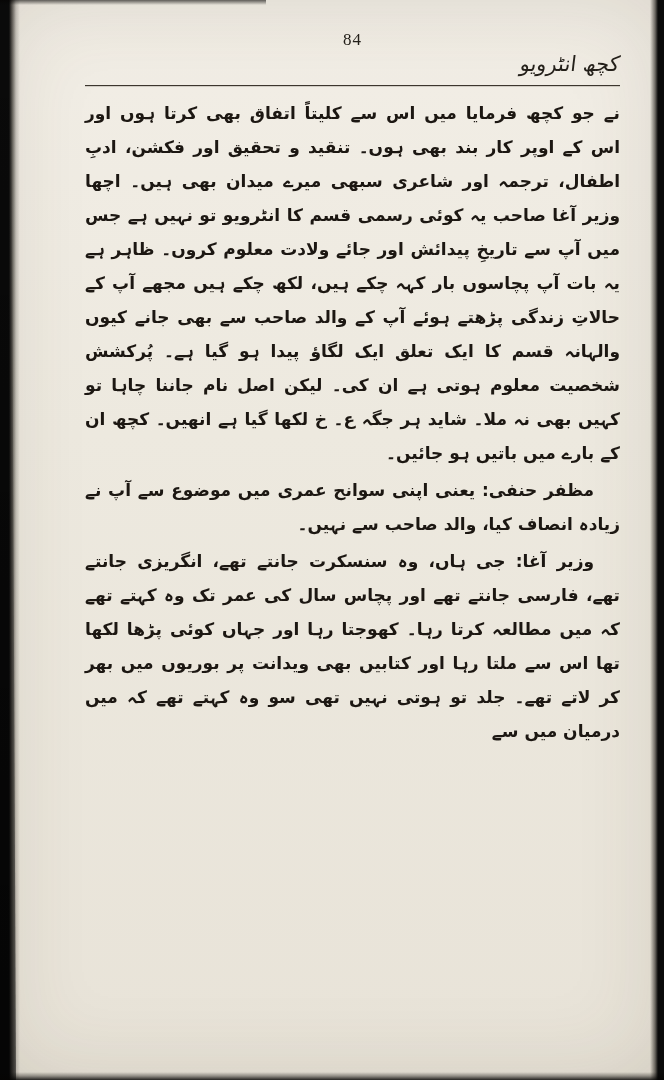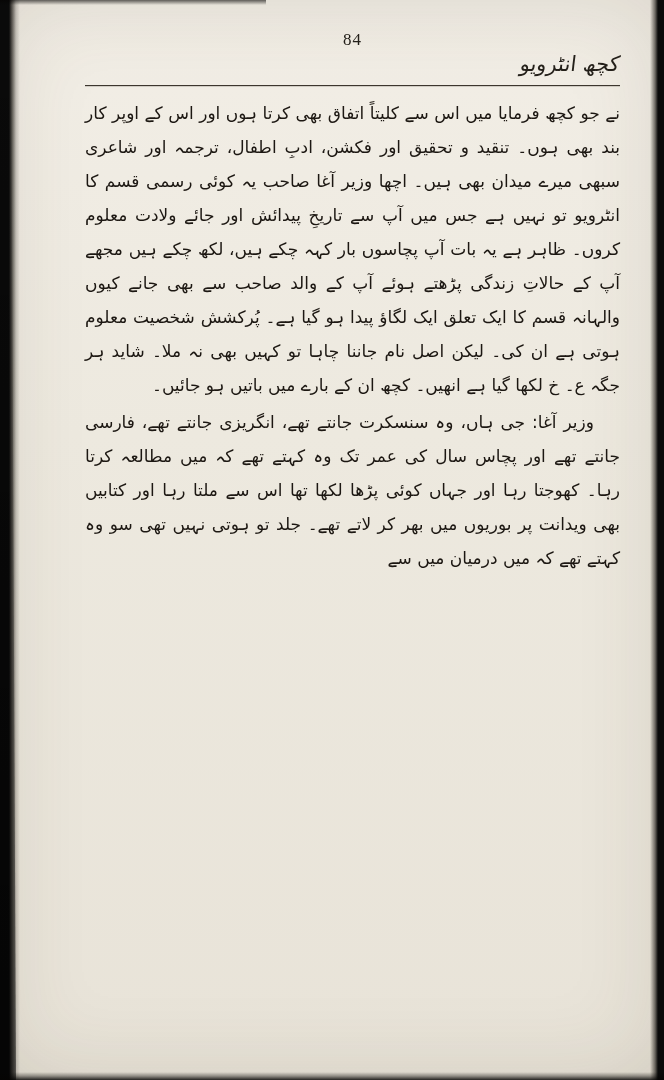--- a/index.html
+++ b/index.html
@@ -78,21 +78,21 @@
     box-shadow:0 1px 0 rgba(60,54,46,.18);
   }
   .body-text{
     margin-top:10px;
     font-size:17px;
     line-height:34px;
     color:var(--ink);
     text-align:justify;
     direction:rtl;
   }
-  .para{margin-bottom:3px;}
+  .para{margin-bottom:3px;font-weight:bold;}
   .para.indent{text-indent:26px;}
   .speaker{white-space:nowrap;}
 </style>
 </head>
 <body>
 
 <div class="scan">
   <div class="edge edge-left"></div>
   <div class="edge edge-right"></div>
   <div class="edge edge-bottom"></div>
@@ -102,16 +102,17 @@
     <div class="page-number">84</div>
 
     <div class="header">
       <span class="header-title">کچھ انٹرویو</span>
     </div>
 
     <div class="rule"></div>
 
     <div class="body-text" id="page-body">
         <p class="para">نے جو کچھ فرمایا میں اس سے کلیتاً اتفاق بھی کرتا ہوں اور اس کے اوپر کار بند بھی ہوں۔ تنقید و تحقیق اور فکشن، ادبِ اطفال، ترجمہ اور شاعری سبھی میرے میدان بھی ہیں۔ اچھا وزیر آغا صاحب یہ کوئی رسمی قسم کا انٹرویو تو نہیں ہے جس میں آپ سے تاریخِ پیدائش اور جائے ولادت معلوم کروں۔ ظاہر ہے یہ بات آپ پچاسوں بار کہہ چکے ہیں، لکھ چکے ہیں مجھے آپ کے حالاتِ زندگی پڑھتے ہوئے آپ کے والد صاحب سے بھی جانے کیوں والہانہ قسم کا ایک تعلق ایک لگاؤ پیدا ہو گیا ہے۔ پُرکشش شخصیت معلوم ہوتی ہے ان کی۔ لیکن اصل نام جاننا چاہا تو کہیں بھی نہ ملا۔ شاید ہر جگہ ع۔ خ لکھا گیا ہے انھیں۔ کچھ ان کے بارے میں باتیں ہو جائیں۔</p>
+        <p class="para indent"><span class="speaker">مظفر حنفی: </span>یعنی اپنی سوانح عمری میں موضوع سے آپ نے زیادہ انصاف کیا، والد صاحب سے نہیں۔</p>
         <p class="para indent"><span class="speaker">وزیر آغا: </span>جی ہاں، وہ سنسکرت جانتے تھے، انگریزی جانتے تھے، فارسی جانتے تھے اور پچاس سال کی عمر تک وہ کہتے تھے کہ میں مطالعہ کرتا رہا۔ کھوجتا رہا اور جہاں کوئی پڑھا لکھا تھا اس سے ملتا رہا اور کتابیں بھی ویدانت پر بوریوں میں بھر کر لاتے تھے۔ جلد تو ہوتی نہیں تھی سو وہ کہتے تھے کہ میں درمیان میں سے</p>
       </div>
   </div>
 </div>
 
 </body></html>

